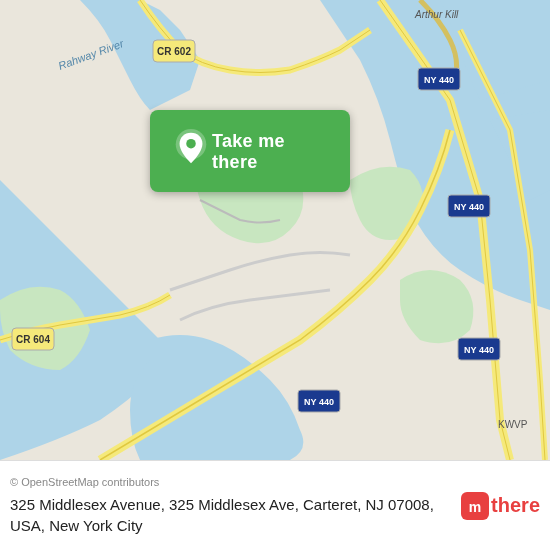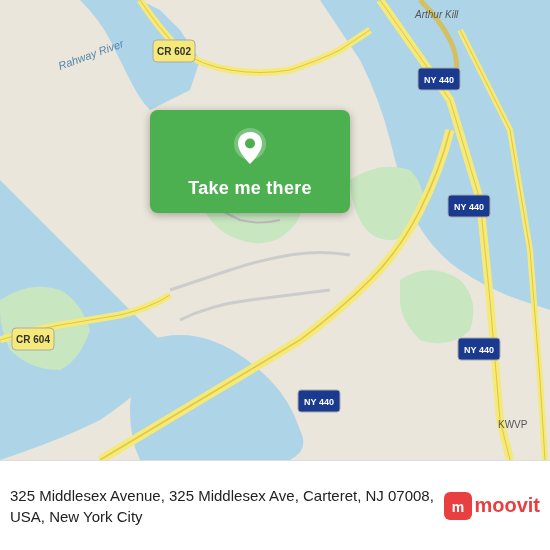--- a/index.html
+++ b/index.html
@@ -29,21 +29,21 @@
 
     
     .take-me-there-btn {
       position: absolute;
       top: 110px;
       left: 150px;
       width: 200px;
       background: #4caf50;
       border-radius: 8px;
       display: flex;
-      flex-direction: column;
+      flex-direction: row;
       align-items: center;
       padding: 16px 20px 14px;
       cursor: pointer;
       box-shadow: 0 2px 8px rgba(0,0,0,0.3);
     }
 
     .pin-icon {
       width: 44px;
       height: 44px;
       margin-bottom: 8px;
@@ -174,24 +174,25 @@
       <path d="M22 6 C15 6 10 11 10 17.5 C10 24 16 32 22 38 C28 32 34 24 34 17.5 C34 11 29 6 22 6Z" fill="white"></path>
       <circle cx="22" cy="17.5" r="5" fill="#4caf50"></circle>
     </svg>
     <span class="btn-label">Take me there</span>
   </div>
 </div>
 
 <div class="footer">
   <div style="flex:1;">
     <div class="footer-text">
+      <div class="copyright">© OpenStreetMap contributors</div>
       <div style="font-size:15px; color:#222; line-height:1.4;">325 Middlesex Avenue, 325 Middlesex Ave, Carteret, NJ 07008, USA, New York City</div>
     </div>
   </div>
 
   <div class="moovit-logo">
     <svg class="moovit-icon" viewBox="0 0 28 28" xmlns="http://www.w3.org/2000/svg">
       <rect width="28" height="28" rx="6" fill="#e84040"></rect>
       <text x="14" y="20" font-size="14" text-anchor="middle" fill="white" font-weight="bold">m</text>
     </svg>
-    <span style="font-size:20px; font-weight:bold; color:#e84040;">moovit</span>
+    <span style="font-size:20px; font-weight:bold; color:#e84040;">there</span>
   </div>
 </div>
 
 </body></html>

